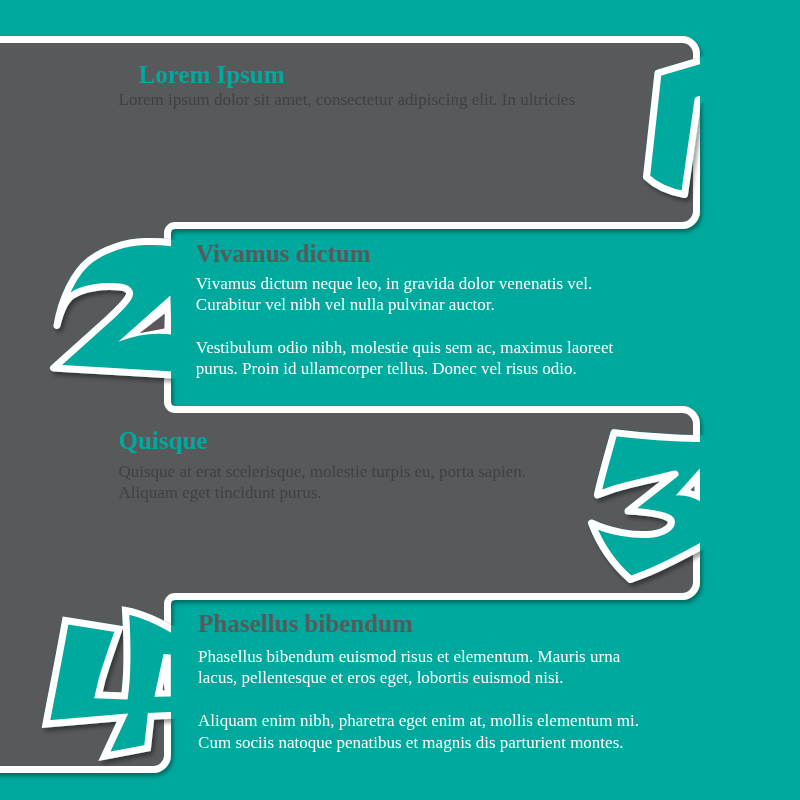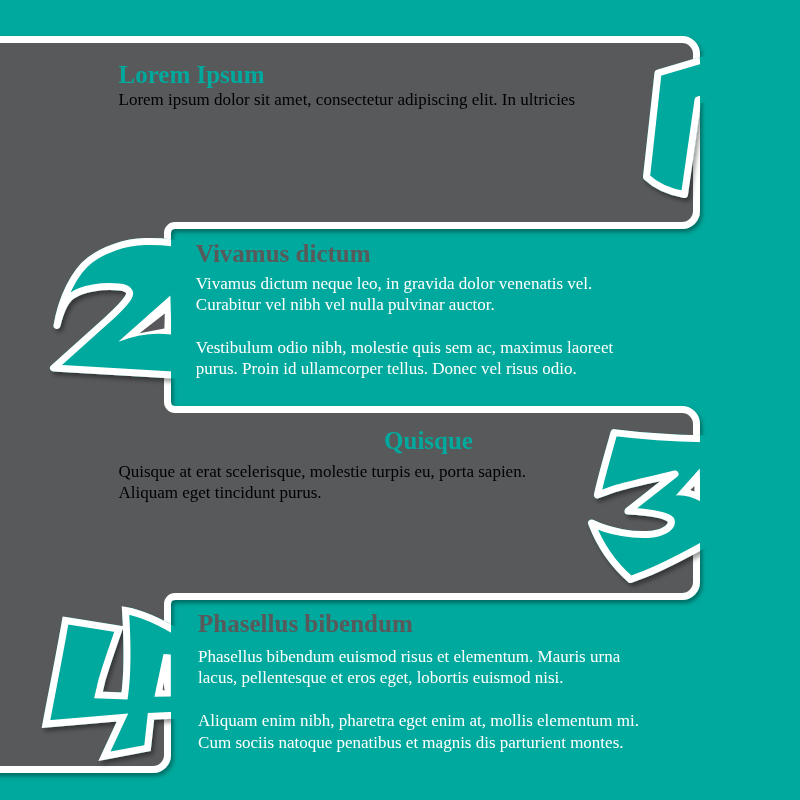--- a/index.html
+++ b/index.html
@@ -7,29 +7,29 @@
        font-family:"Liberation Serif", serif;-webkit-font-smoothing:antialiased;}
   .stage{position:relative;width:800px;height:800px;overflow:hidden;}
   .boardsvg{position:absolute;left:0;top:0;}
   .numbers{position:absolute;left:0;top:0;pointer-events:none;}
   .txt{position:absolute;width:620px;}
   .t1{left:118.5px;top:62.4px;}
   .t2{left:195.8px;top:241.2px;}
   .t3{left:118.5px;top:427.9px;}
   .t4{left:198.1px;top:611px;}
   h2{margin:0;font-size:25px;font-weight:bold;line-height:26px;}
-  .t1 h2{margin-bottom:0.9px;}
+  .t1 h2{margin-bottom:0.9px;margin-left:20px;}
   .t2 h2{margin-bottom:5.6px;}
-  .t3 h2{margin-bottom:7.1px;text-align:center;}
+  .t3 h2{margin-bottom:7.1px;}
   .t4 h2{margin-bottom:9.2px;}
   p{margin:0;font-size:17px;line-height:21.2px;}
   .ln{display:block;white-space:pre;}
   .gap{height:21.9px;}
   .dark h2{color:#00a99d;}
-  .dark p{color:#000000;}
+  .dark p{color:#404040;}
   .teal h2{color:#58595b;}
   .teal p{color:#fff;}
 </style>
 </head>
 <body>
 
 <div class="stage">
   <svg class="boardsvg" width="800" height="800" viewBox="0 0 800 800">
     <defs>
       <filter id="psh" x="-10%" y="-10%" width="130%" height="130%">

